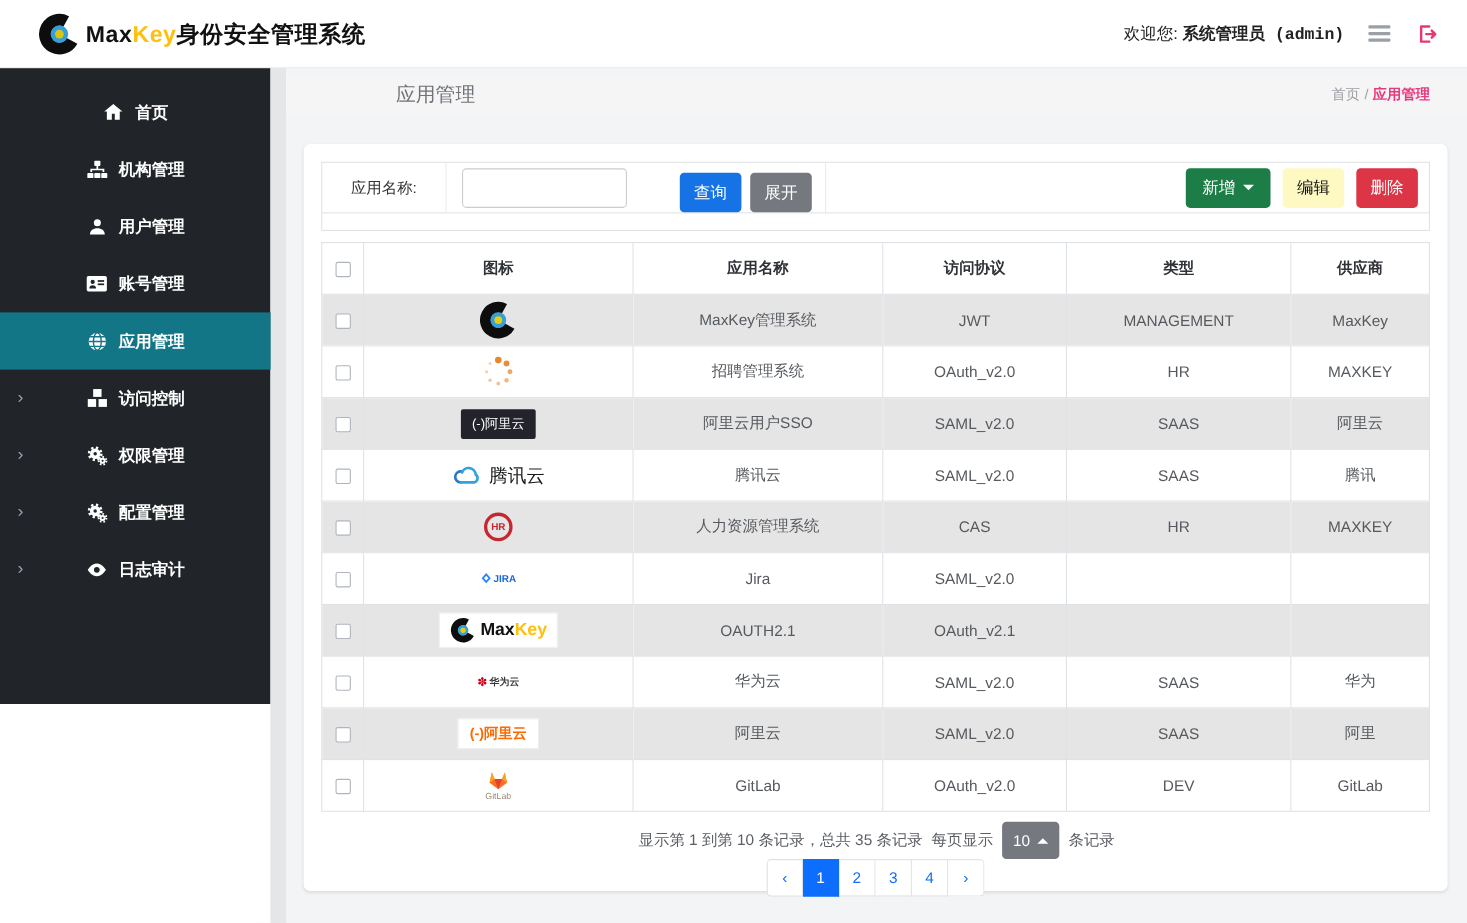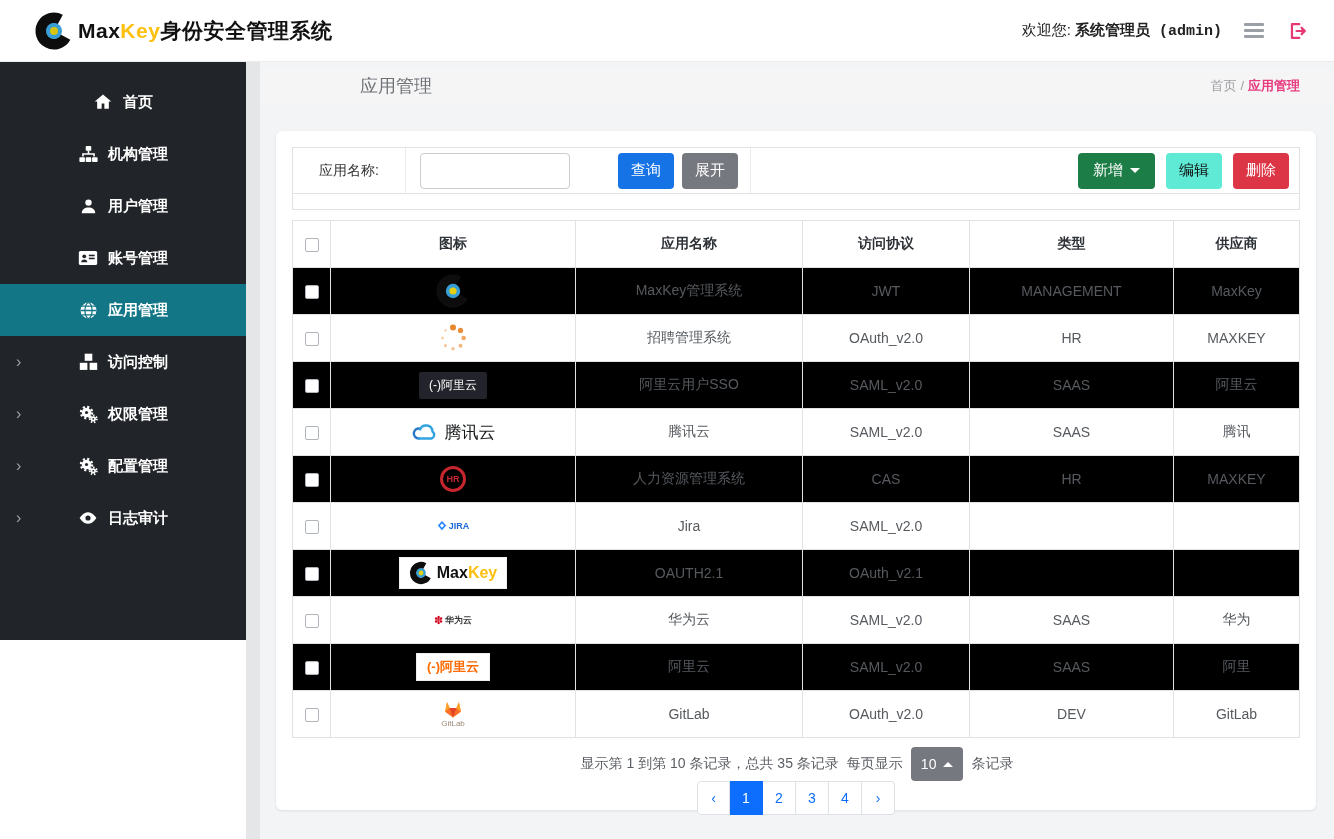--- a/index.html
+++ b/index.html
@@ -36,38 +36,38 @@
 
   
   .card { background:#fff; border-radius:6px; margin:27px 18px 0 16px; padding:16px 16px 22px 16px; box-shadow:0 1px 3px rgba(0,0,0,.09); height:679px; }
 
   
   .form-table { border:1px solid #e0e3e6; border-bottom:none; display:flex; align-items:stretch; height:46px; }
   .cell { display:flex; align-items:center; }
   .cell.label-cell { width:113px; justify-content:center; border-right:1px solid #e9ebee; font-size:14px; color:#333; }
   .cell.input-cell { padding:0 14px; }
   .search-input { width:150px; height:36px; border:1px solid #ccc; border-radius:4px; padding:0 8px; font-size:14px; }
-  .cell.btns-cell { gap:8px; padding:0 12px 0 34px; border-right:1px solid #e9ebee; }
+  .cell.btns-cell { gap:8px; padding:0 12px 0 34px; border-right:1px solid #e9ebee;align-items:flex-end; }
   .spacer { flex:1; }
   .cell.actions-cell { gap:11px; padding-right:10px; }
   .btn { border:none; border-radius:4px; height:36px; padding:0 13px; font-size:15px; cursor:pointer; display:inline-flex; align-items:center; gap:7px; }
   .btn-blue { background:#1673e6; color:#fff; }
   .btn-gray { background:#75787e; color:#fff; }
   .btn-green { background:#1d7d46; color:#fff; padding:0 15px; }
-  .btn-cyan { background:#5eead4; color:#111; }
+  .btn-cyan { background:#fef9c3; color:#111; }
   .btn-red { background:#dc3545; color:#fff; }
   .caret-down { width:0; height:0; border-left:5px solid transparent; border-right:5px solid transparent; border-top:5px solid #fff; }
   .caret-up { width:0; height:0; border-left:5px solid transparent; border-right:5px solid transparent; border-bottom:5px solid #fff; }
   .form-strip { border:1px solid #e0e3e6; height:17px; margin-bottom:10px; }
 
   
   table { width:100%; border-collapse:collapse; table-layout:fixed; }
   th,td { border:1px solid #e0e3e6; text-align:center; vertical-align:middle; height:47px; font-size:14px; color:#565a5f; overflow:hidden; }
   th { color:#2f3338; font-weight:bold; background:#fff;margin-left:18px; }
-  tr.odd td { background:#000000; }
+  tr.odd td { background:#e5e5e5; }
   .cb { display:inline-block; width:14px; height:14px; border:1px solid #b0b5bb; border-radius:2px; background:#fff; cursor:pointer; vertical-align:middle; }
 
   
   .icon-wrap { display:flex; align-items:center; justify-content:center; gap:6px; }
   .badge-dark { background:#23242b; color:#fff; font-size:12px; padding:5px 10px; border-radius:2px; }
   .badge-light { background:#fff; border:1px solid #eee; color:#ff6a00; font-size:13px; font-weight:bold; padding:4px 10px; }
   .tencent-text { font-size:17px; color:#16181a; font-weight:500; }
   .hr-ring { width:26px; height:26px; border:3px solid #c6262e; border-radius:50%; display:flex; align-items:center; justify-content:center; font-size:9px; font-weight:bold; color:#c6262e; }
   .jira-text { font-size:9px; font-weight:bold; color:#1b67d6; }
   .mini-maxkey { background:#fff; border:1px solid #f0f0f0; padding:3px 9px; display:inline-flex; align-items:center; gap:4px; font-size:16px; font-weight:bold; color:#111; }

